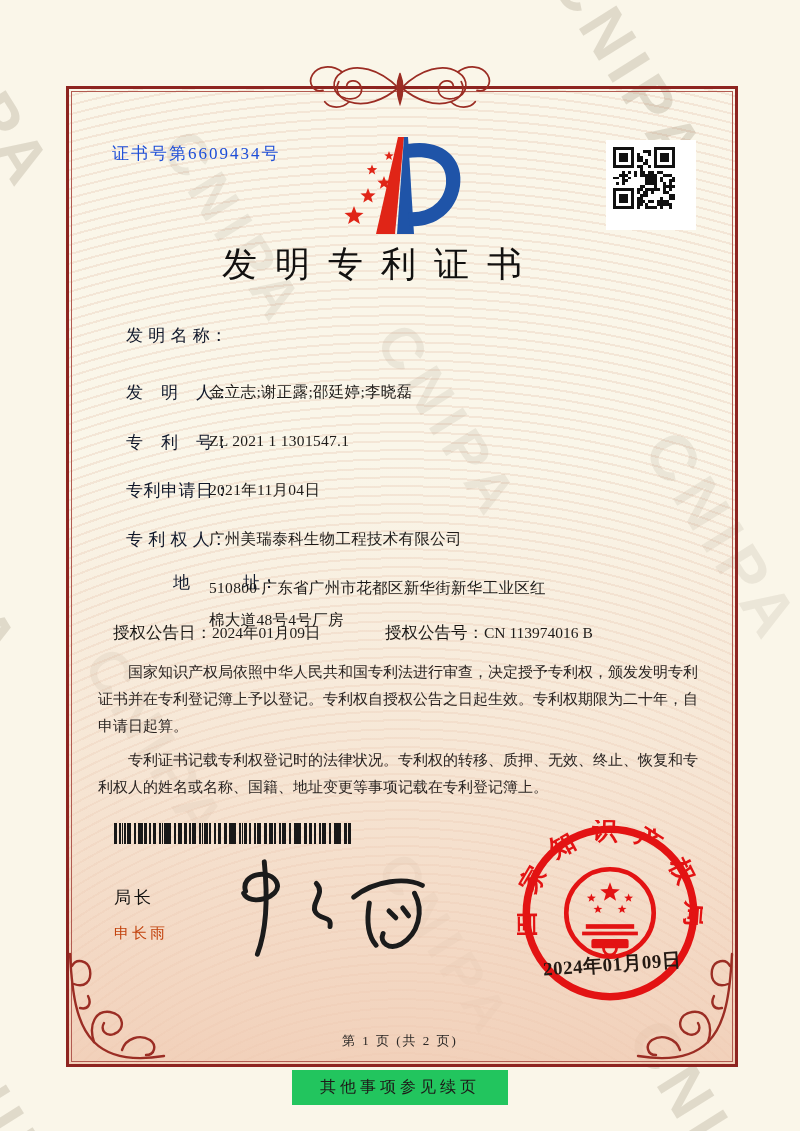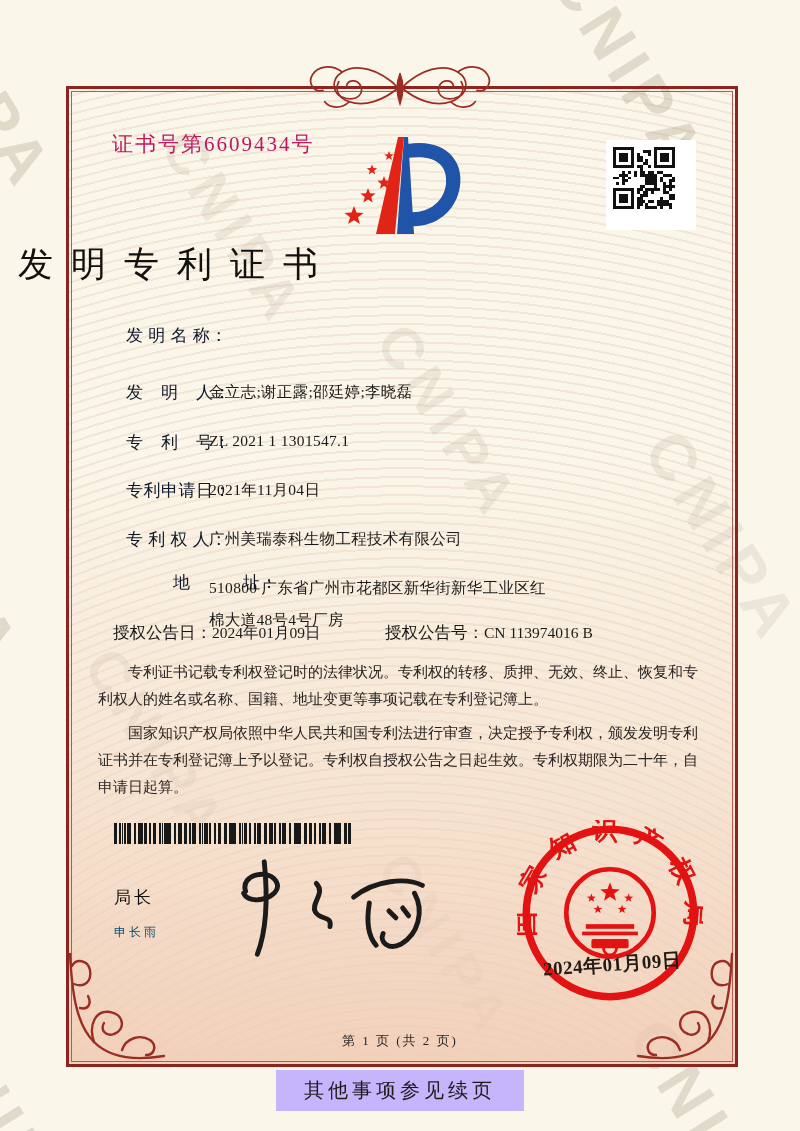--- a/index.html
+++ b/index.html
@@ -26,28 +26,28 @@
   .ornament svg{display:block;}
   .orn-top{left:292px;top:58px;width:216px;height:56px;}
   .corner{width:104px;height:116px;}
   .corner-bl{left:64px;top:948px;}
   .corner-br{left:634px;top:948px;transform:scaleX(-1);}
 
   
   .content{position:absolute;left:0;top:0;width:800px;height:1131px;z-index:4;}
   .abs{position:absolute;}
 
-  .cert-no{left:112px;top:130px;font-size:21px;letter-spacing:2px;color:#be185d;}
+  .cert-no{left:112px;top:142px;font-size:17px;letter-spacing:2px;color:#1d4ed8;}
 
   .logo{left:338px;top:134px;width:132px;height:104px;}
 
   .qr{left:606px;top:140px;width:76px;height:76px;background:#ffffff;padding:7px;}
   .qr svg{display:block;}
 
-  .title{left:0;top:241px;width:744px;font-size:35px;color:#121110;
+  .title{left:0;top:241px;width:744px;text-align:center;font-size:35px;color:#121110;
          letter-spacing:18px;text-indent:18px;font-weight:500;}
 
   .field-label{position:absolute;left:126px;font-size:17px;color:#0f172a;letter-spacing:0.5px;white-space:nowrap;}
   .field-value{position:absolute;left:209px;font-size:15.5px;color:#1c1a18;letter-spacing:0.3px;white-space:nowrap;}
   .field-value.wrap{white-space:normal;max-width:352px;line-height:32px;}
 
   .grant-group{position:absolute;font-size:16.5px;color:#171513;white-space:nowrap;}
   .grant-group .gv{font-size:15.5px;color:#1c1a18;}
 
   .paras{left:98px;top:659px;width:614px;}
@@ -55,33 +55,33 @@
            font-family:"Liberation Serif","DejaVu Serif",serif;}
 
   .barcode{left:114px;top:823px;width:238px;height:21px;
      background:
        repeating-linear-gradient(90deg,#181818 0 2px,rgba(0,0,0,0) 2px 5px),
        repeating-linear-gradient(90deg,#181818 0 1px,rgba(0,0,0,0) 1px 8px),
        repeating-linear-gradient(90deg,#181818 0 3px,rgba(0,0,0,0) 3px 13px);}
 
   .signer-title{left:114px;top:886px;font-size:17px;letter-spacing:3px;color:#141210;
       font-family:"Liberation Sans","DejaVu Sans",sans-serif;text-align:right;}
-  .signer-name{left:114px;top:924px;font-size:12px;letter-spacing:3px;color:#0c4a6e;
+  .signer-name{left:114px;top:924px;font-size:15px;letter-spacing:3px;color:#c2410c;
       font-family:Liberation Serif, serif;}
 
   .signature{left:218px;top:852px;width:230px;height:108px;}
 
   .seal{left:517px;top:820px;width:186px;height:186px;}
   .seal-date{left:543px;top:951px;width:160px;font-size:19px;color:#241a14;letter-spacing:0.5px;
       transform:rotate(-4deg);font-weight:600;white-space:nowrap;}
 
   .page-footer{left:0;top:1032px;width:800px;text-align:center;font-size:13px;color:#2b2826;letter-spacing:2px;}
 
   .cont-strip{left:0;top:1070px;width:800px;text-align:center;}
-  .cont-strip span{display:inline-block;background:#c4b5fd;padding:7px 28px;font-size:20px;
+  .cont-strip span{display:inline-block;background:#22c55e;padding:7px 28px;font-size:16px;
       letter-spacing:4px;color:#1d1a18;}
 </style>
 </head>
 <body>
 
 <div class="page">
 
   <div class="wm" style="left:-55px;top:-35px;">CNIPA</div>
   <div class="wm" style="left:598px;top:-52px;">CNIPA</div>
   <div class="wm faint" style="left:205px;top:118px;font-size:58px;">CNIPA</div>
@@ -315,22 +315,22 @@
     <div class="field-value wrap" style="top:572px;">510800 广东省广州市花都区新华街新华工业区红棉大道48号4号厂房</div>
 
     <div class="grant-group" style="left:113px;top:622px;">
       <span>授权公告日：</span><span class="gv">2024年01月09日</span>
     </div>
     <div class="grant-group" style="left:385px;top:622px;">
       <span>授权公告号：</span><span class="gv">CN 113974016 B</span>
     </div>
 
     <div class="abs paras">
+      <p>国家知识产权局依照中华人民共和国专利法进行审查，决定授予专利权，颁发发明专利证书并在专利登记簿上予以登记。专利权自授权公告之日起生效。专利权期限为二十年，自申请日起算。</p>
       <p>专利证书记载专利权登记时的法律状况。专利权的转移、质押、无效、终止、恢复和专利权人的姓名或名称、国籍、地址变更等事项记载在专利登记簿上。</p>
-      <p>国家知识产权局依照中华人民共和国专利法进行审查，决定授予专利权，颁发发明专利证书并在专利登记簿上予以登记。专利权自授权公告之日起生效。专利权期限为二十年，自申请日起算。</p>
     </div>
 
     <div class="abs barcode"></div>
 
     <div class="abs signer-title">局长</div>
     <div class="abs signer-name">申长雨</div>
 
     <div class="abs signature">
       <svg viewBox="0 0 230 110" width="230" height="108">
         <g fill="none" stroke="#1b1b1b" stroke-width="5" stroke-linecap="round" stroke-linejoin="round">

